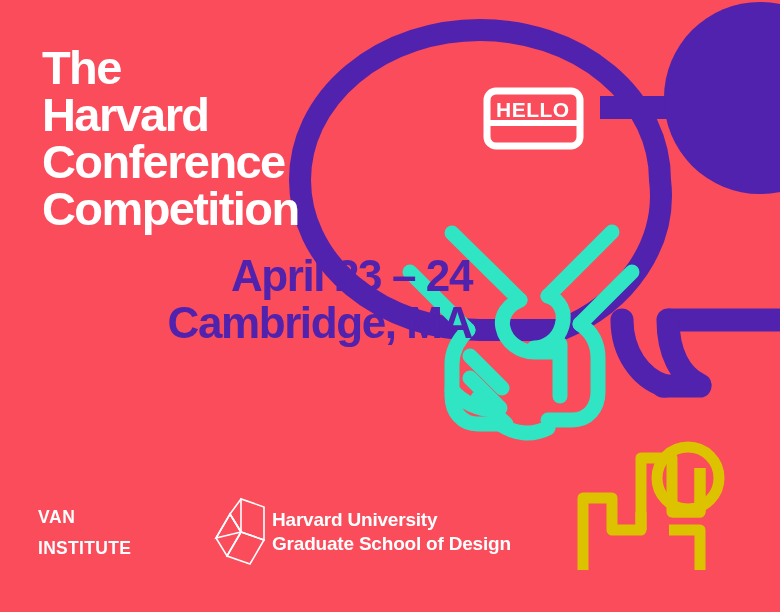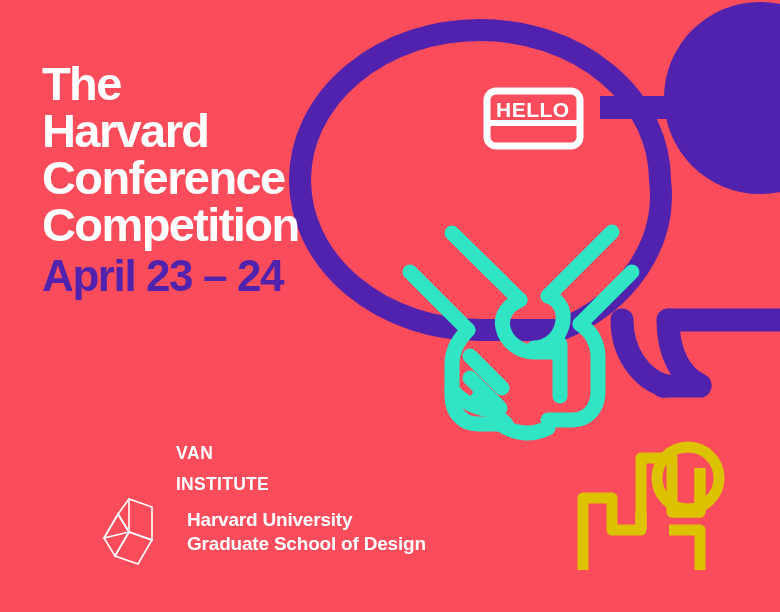--- a/index.html
+++ b/index.html
@@ -22,60 +22,60 @@
     inset: 0;
     width: 780px;
     height: 612px;
     pointer-events: none;
   }
 
   
   .headline {
     position: absolute;
     left: 42px;
-    top: 60px;
+    top: 44px;
     width: 430px;
   }
   .headline .line {
     display: block;
     color: #ffffff;
     font-family: "Liberation Sans", sans-serif;
     font-weight: bold;
     font-size: 47px;
     line-height: 47px;
     letter-spacing: -1.6px;
     white-space: nowrap;
   }
 
   
   .subhead {
     position: absolute;
     left: 42px;
     top: 252px;
     width: 430px;
+    text-align: right;
   }
   .subhead .line {
     display: block;
     color: #5022ad;
     font-family: "Liberation Sans", sans-serif;
     font-weight: bold;
     font-size: 44px;
     line-height: 47px;
     letter-spacing: -1.4px;
     white-space: nowrap;
   }
 
   
   .logos {
     position: absolute;
     left: 38px;
     bottom: 42px;
     display: flex;
     align-items: center;
-    flex-direction: column;
   }
 
   .vanalen {
     width: 112px;
     color: #ffffff;
     font-family: "Liberation Sans", sans-serif;
     font-weight: bold;
     font-size: 17.5px;
     line-height: 20px;
     letter-spacing: 0.6px;
@@ -91,21 +91,21 @@
     display: flex;
     align-items: center;
     margin-left: 60px;
   }
   .gsd-mark {
     width: 62px;
     height: 76px;
     flex: none;
   }
   .gsd-text {
-    margin-left: 27px;
+    margin-left: 0;
     color: #ffffff;
     font-family: "Liberation Sans", sans-serif;
     font-weight: bold;
     font-size: 19px;
     line-height: 24px;
     letter-spacing: -0.2px;
   }
   .gsd-text span { display: block; white-space: nowrap; }
 </style>
 </head>
@@ -212,20 +212,21 @@
 
   <div class="headline">
     <span class="line">The</span>
     <span class="line">Harvard</span>
     <span class="line">Conference</span>
     <span class="line">Competition</span>
   </div>
 
   <div class="subhead">
     <span class="line">April 23 – 24</span>
+    <span class="line">Cambridge, MA</span>
   </div>
 
   <div class="logos">
 
     <div class="vanalen">
       <span class="va-top">VAN</span>
       <span class="va-inst">INSTITUTE</span>
     </div>
 
     <div class="gsd">

